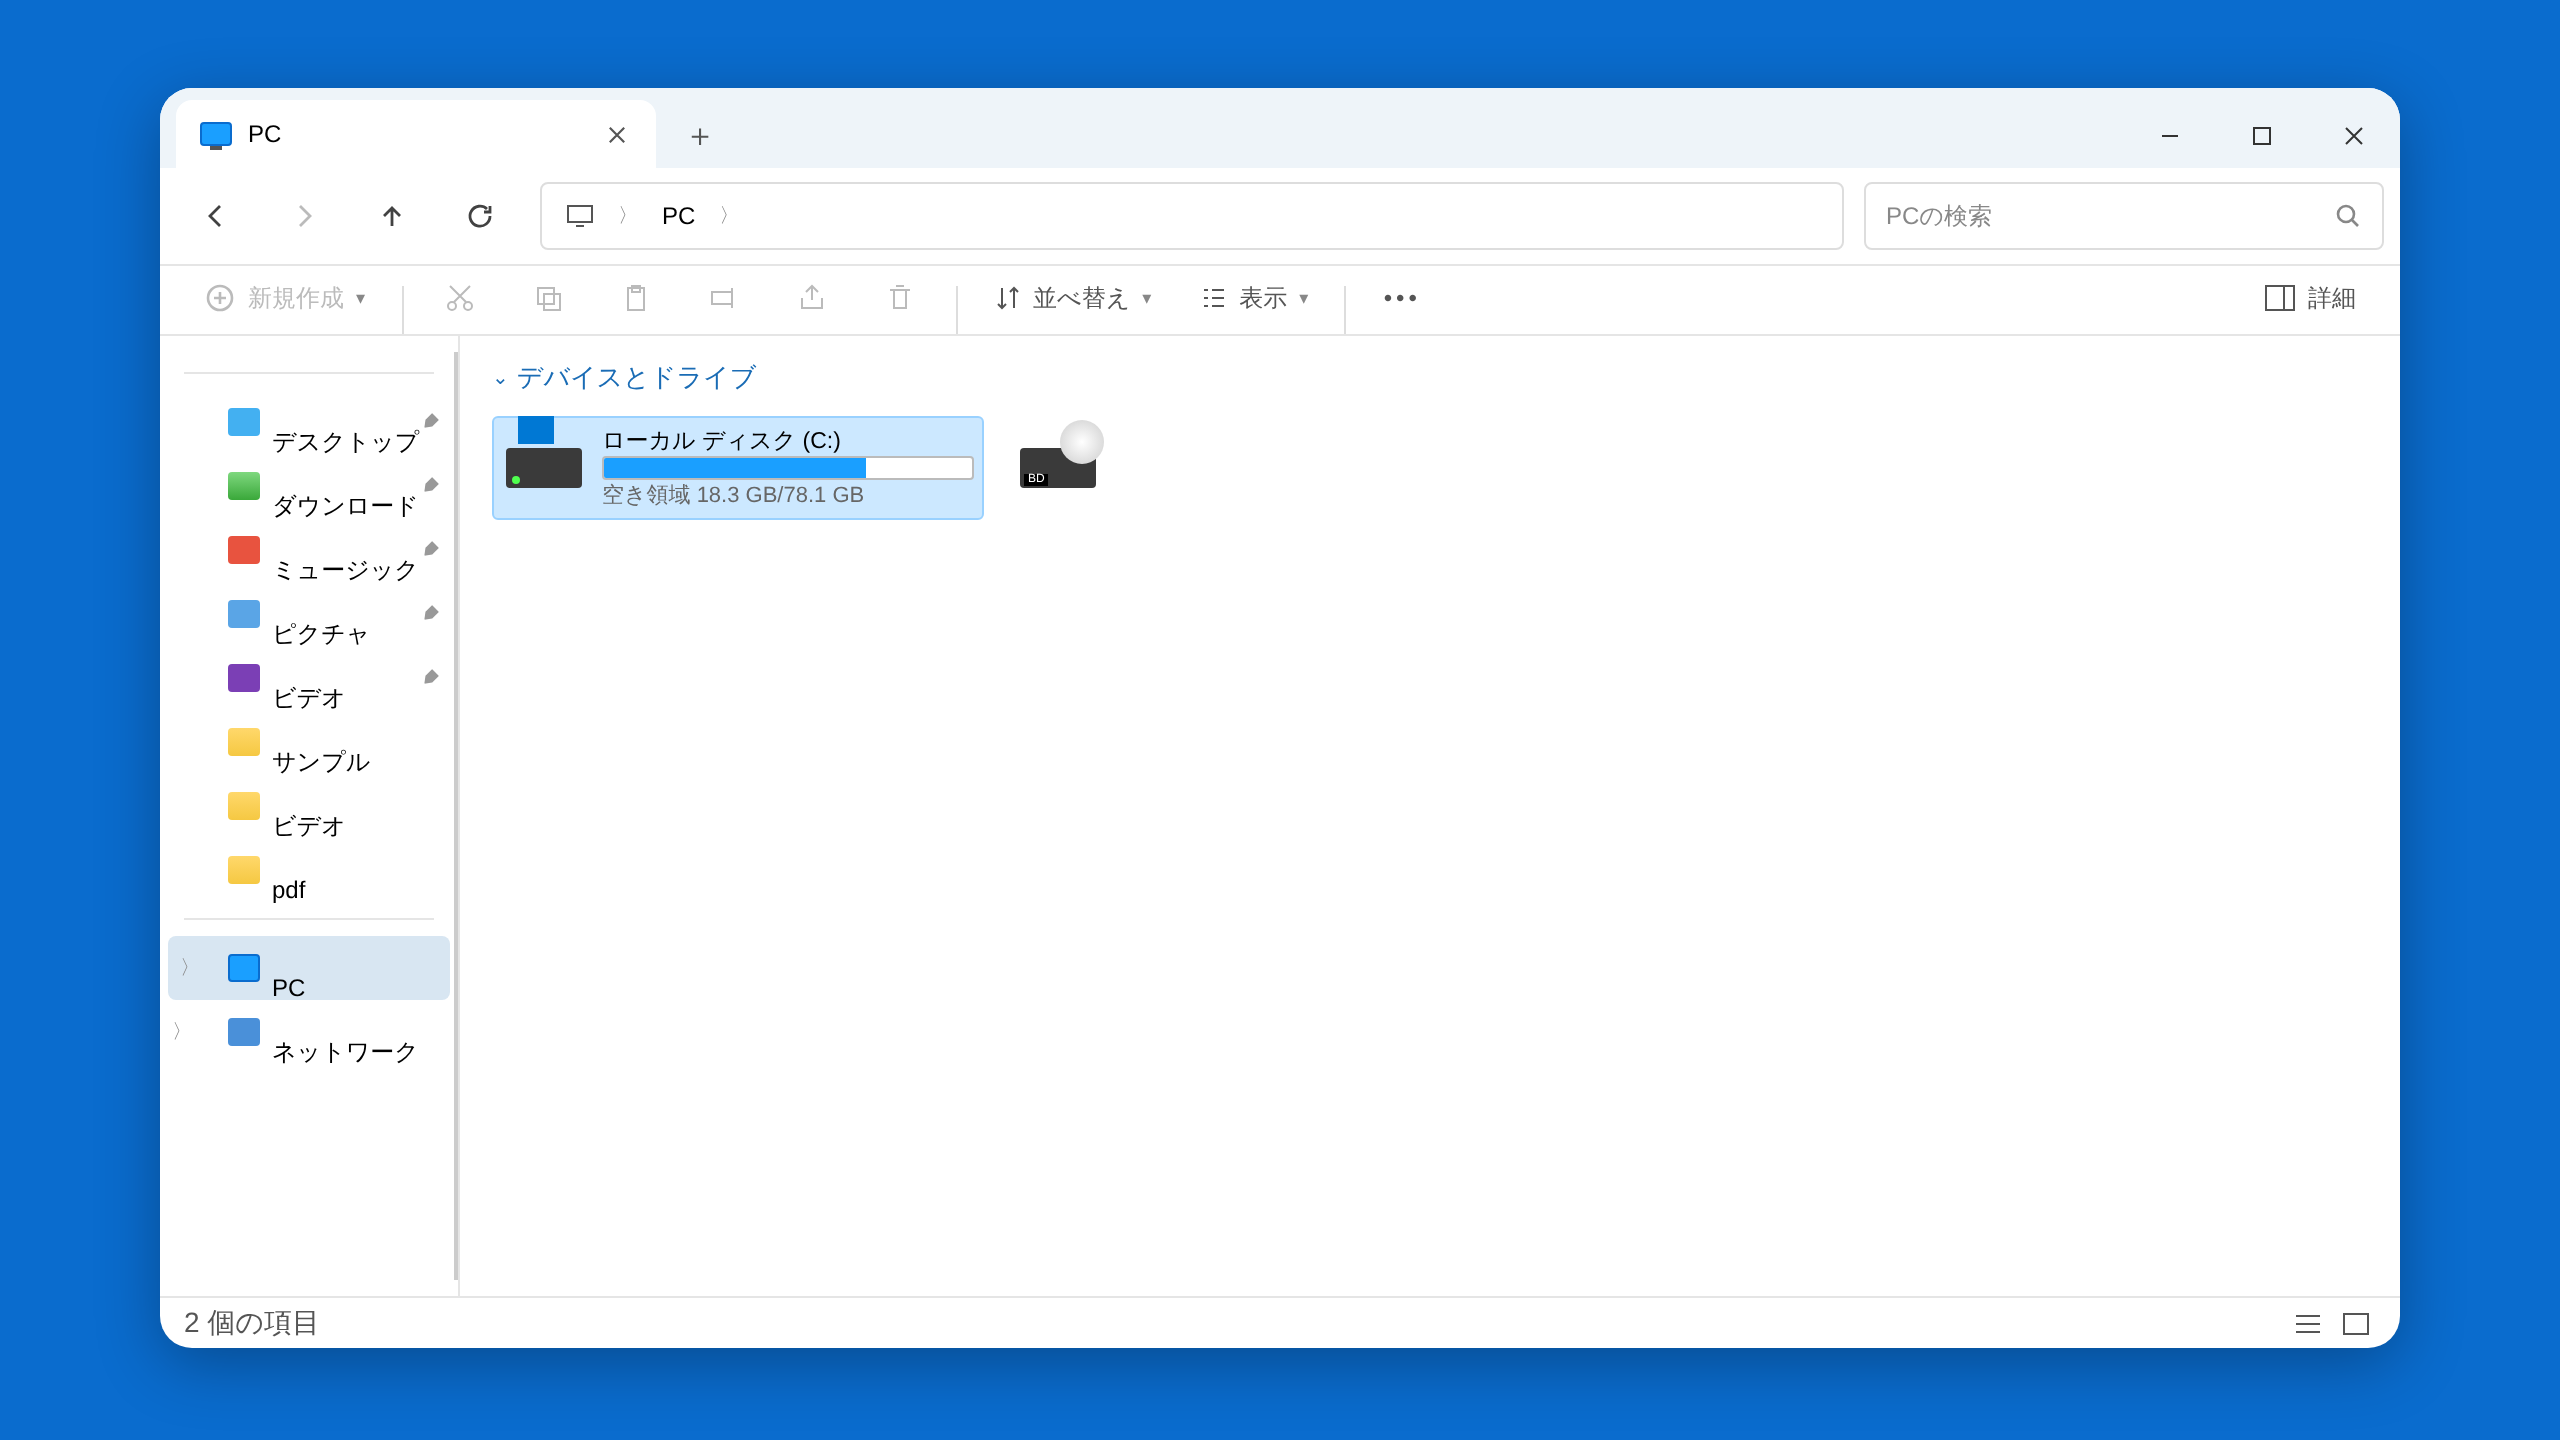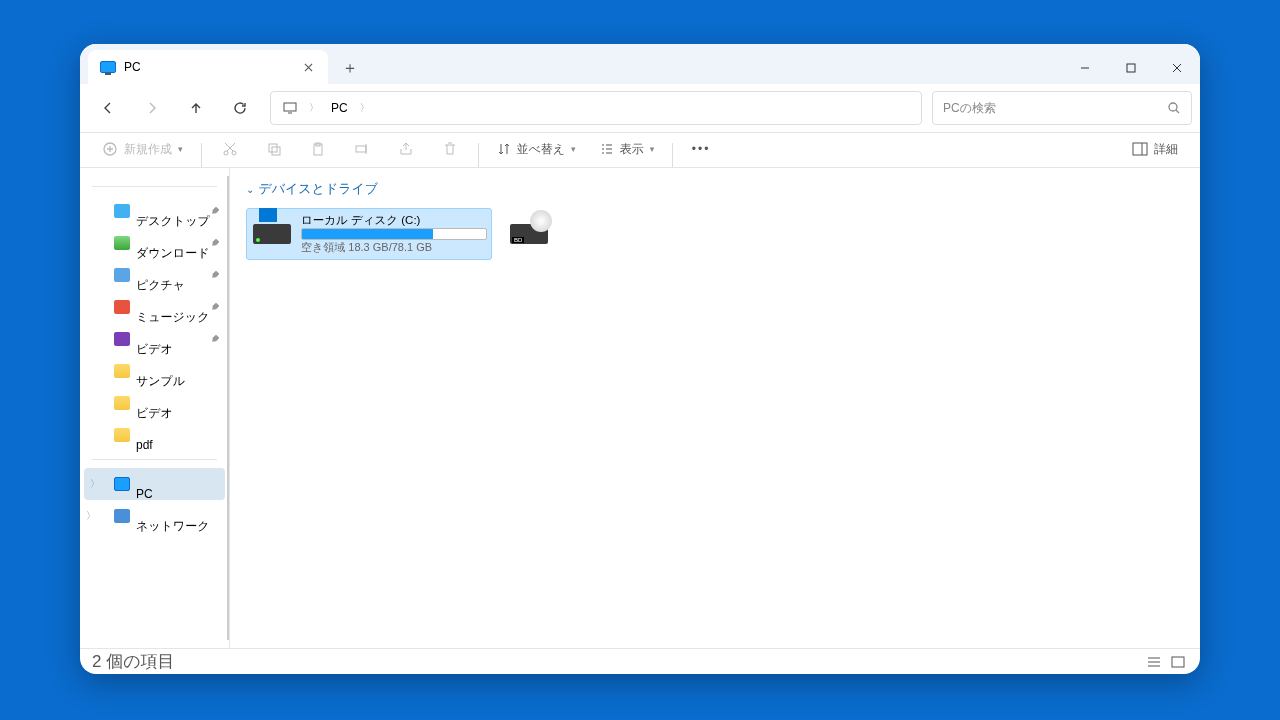--- a/index.html
+++ b/index.html
@@ -73,21 +73,21 @@
 .drive-free { color: #666; font-size: 11px; }
 
 .hdd-icon { width: 38px; height: 20px; background: #3a3a3a; border-radius: 2px; position: relative; }
 .hdd-icon::before { content: ""; position: absolute; top: -16px; left: 6px; width: 18px; height: 14px; background: #0078d4; }
 .hdd-icon::after { content: ""; position: absolute; bottom: 2px; left: 3px; width: 4px; height: 4px; background: #4fff4f; border-radius: 50%; }
 .bd-icon { width: 38px; height: 20px; background: #3a3a3a; border-radius: 2px; position: relative; }
 .bd-icon::before { content: ""; position: absolute; top: -14px; right: -4px; width: 22px; height: 22px; background: radial-gradient(#fff, #ccc); border-radius: 50%; }
 .bd-label { position: absolute; bottom: 1px; left: 2px; font-size: 6px; color: #fff; background: #000; padding: 0 2px; }
 
 
-.statusbar { height: 26px; border-top: 1px solid #e5e5e5; display: flex; align-items: center; padding: 0 12px; font-size: 17px; color: #555; }
+.statusbar { height: 26px; border-top: 1px solid #e5e5e5; display: flex; align-items: center; padding: 0 12px; font-size: 14px; color: #555; }
 .view-toggles { margin-left: auto; display: flex; gap: 4px; }
 .vt { width: 20px; height: 18px; display: flex; align-items: center; justify-content: center; border: 1px solid transparent; }
 
 svg { display: block; }
 </style>
 </head>
 <body>
 
 <div class="window">
 
@@ -246,26 +246,26 @@
       <div id="side-quick">
           <div class="side-item pinned">
             <span class="iicon fi-blue"></span>
             <span class="side-label">デスクトップ</span>
           </div>
           <div class="side-item pinned">
             <span class="iicon fi-green"></span>
             <span class="side-label">ダウンロード</span>
           </div>
           <div class="side-item pinned">
+            <span class="iicon fi-music"></span>
+            <span class="side-label">ミュージック</span>
+          </div>
+          <div class="side-item pinned">
             <span class="iicon fi-pic"></span>
             <span class="side-label">ピクチャ</span>
-          </div>
-          <div class="side-item pinned">
-            <span class="iicon fi-music"></span>
-            <span class="side-label">ミュージック</span>
           </div>
           <div class="side-item pinned">
             <span class="iicon fi-video"></span>
             <span class="side-label">ビデオ</span>
           </div>
           <div class="side-item">
             <span class="iicon fi-folder"></span>
             <span class="side-label">サンプル</span>
           </div>
           <div class="side-item">

